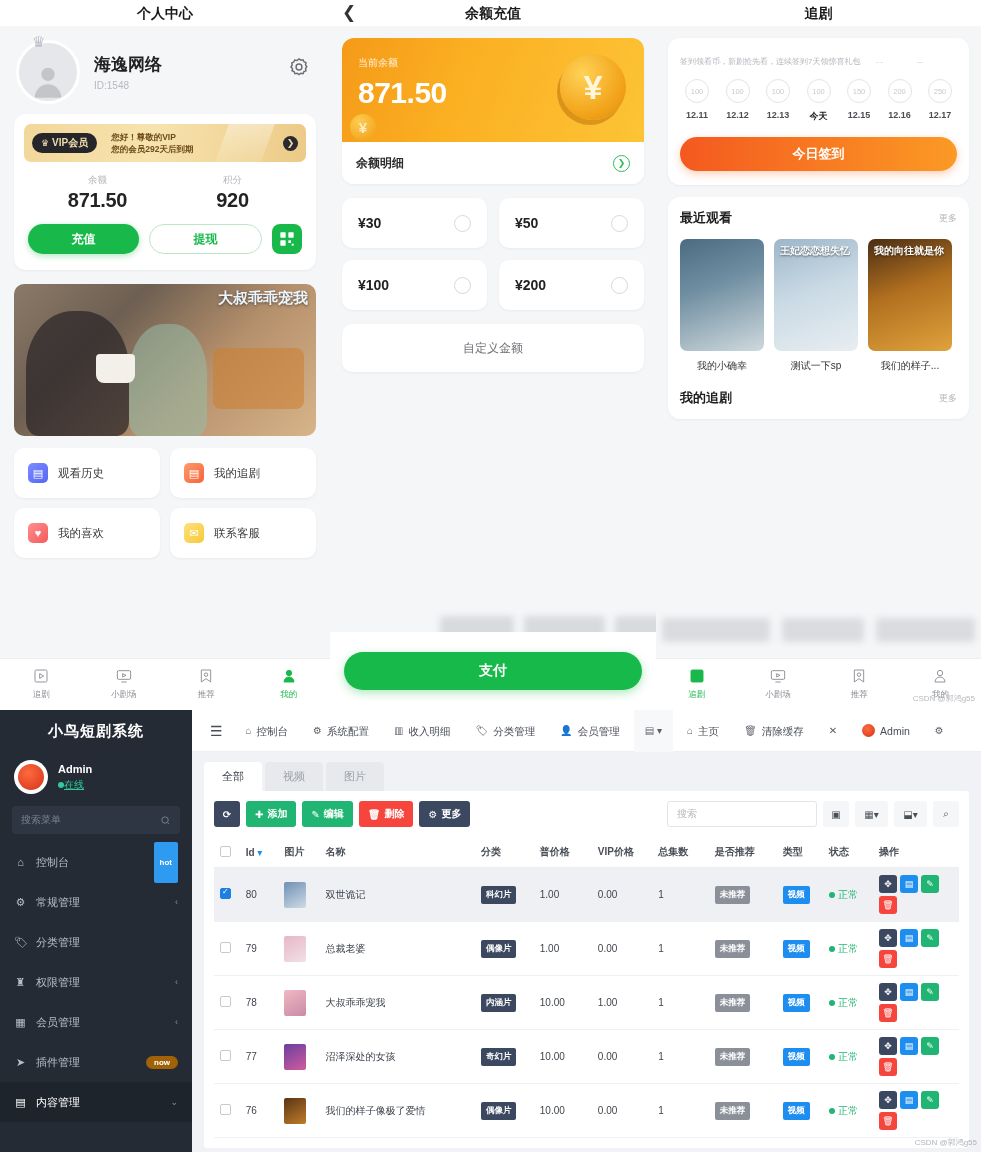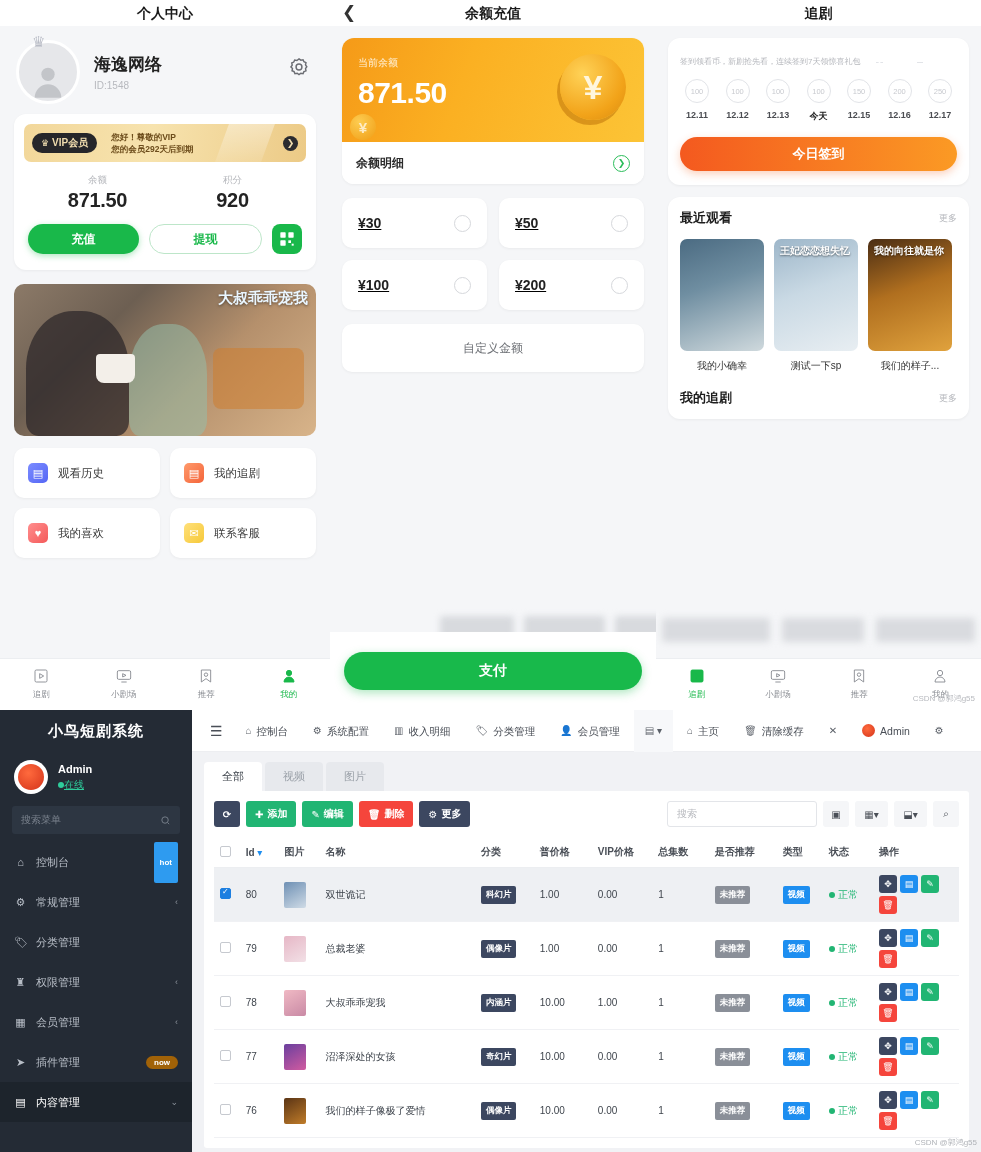--- a/index.html
+++ b/index.html
@@ -123,21 +123,21 @@
      box-shadow: -3px 5px 0 rgba(190,115,10,.55); display:flex; align-items:center; justify-content:center; }
   .coin span{ font-size: 34px; color:#fff6dd; font-weight:bold; }
   .coin-sm { position:absolute; left: 8px; bottom: 2px; width: 26px; height: 26px; border-radius:50%;
      background: radial-gradient(circle at 35% 30%, #ffd257, #ef9d15); display:flex;align-items:center;justify-content:center;
      color:#fff4d8; font-size:15px; font-weight:bold; opacity:.9;}
   .bal-detail { height: 42px; display:flex; align-items:center; justify-content:space-between; padding: 0 14px; background:#fff;}
   .bal-detail .t { font-size: 12px; color:#2b2b2b; font-weight:bold;}
   .circ-arrow{ width:17px;height:17px;border-radius:50%;border:1px solid #2bbd5a;color:#2bbd5a;font-size:9px;
     display:flex;align-items:center;justify-content:center;}
 
-  .amt-grid{ display:grid; grid-template-columns:1fr 1fr; gap:12px; padding: 14px 12px 0 12px; text-decoration: underline; }
+  .amt-grid{ display:grid; grid-template-columns:1fr 1fr; gap:12px; padding: 14px 12px 0 12px; }
   .amt-cell{ background:#fff; border-radius: 10px; height:50px; display:flex; align-items:center; justify-content:space-between;
     padding: 0 16px; box-shadow:0 1px 3px rgba(0,0,0,.05); }
   .amt-cell .v{ font-size: 14px; font-weight: bold; color:#222; }
   .radio{ width:17px; height:17px; border-radius:50%; border:1px solid #d6d8dc; }
   .custom-amt { margin: 14px 12px 0 12px; background:#fff; border-radius:10px; height:48px;
     display:flex; align-items:center; justify-content:center; font-size:12px; color:#6f7277; box-shadow:0 1px 3px rgba(0,0,0,.05);}
   .blur-strip{ position:absolute; left: 110px; right: -20px; bottom: 12px; height: 30px; display:flex; gap:10px; }
   .blur-strip i{ display:block; height:22px; background:#d8dade; border-radius:3px; filter: blur(3px); }
   .pay-wrap{ position:absolute; left:0; right:0; bottom: 0; height: 78px; background:#fff; display:flex; align-items:center; padding: 0 14px;}
   .pay-btn{ width:100%; height: 38px; border-radius: 19px; background:#18b94b; color:#fff; font-size:14px; font-weight:bold;

